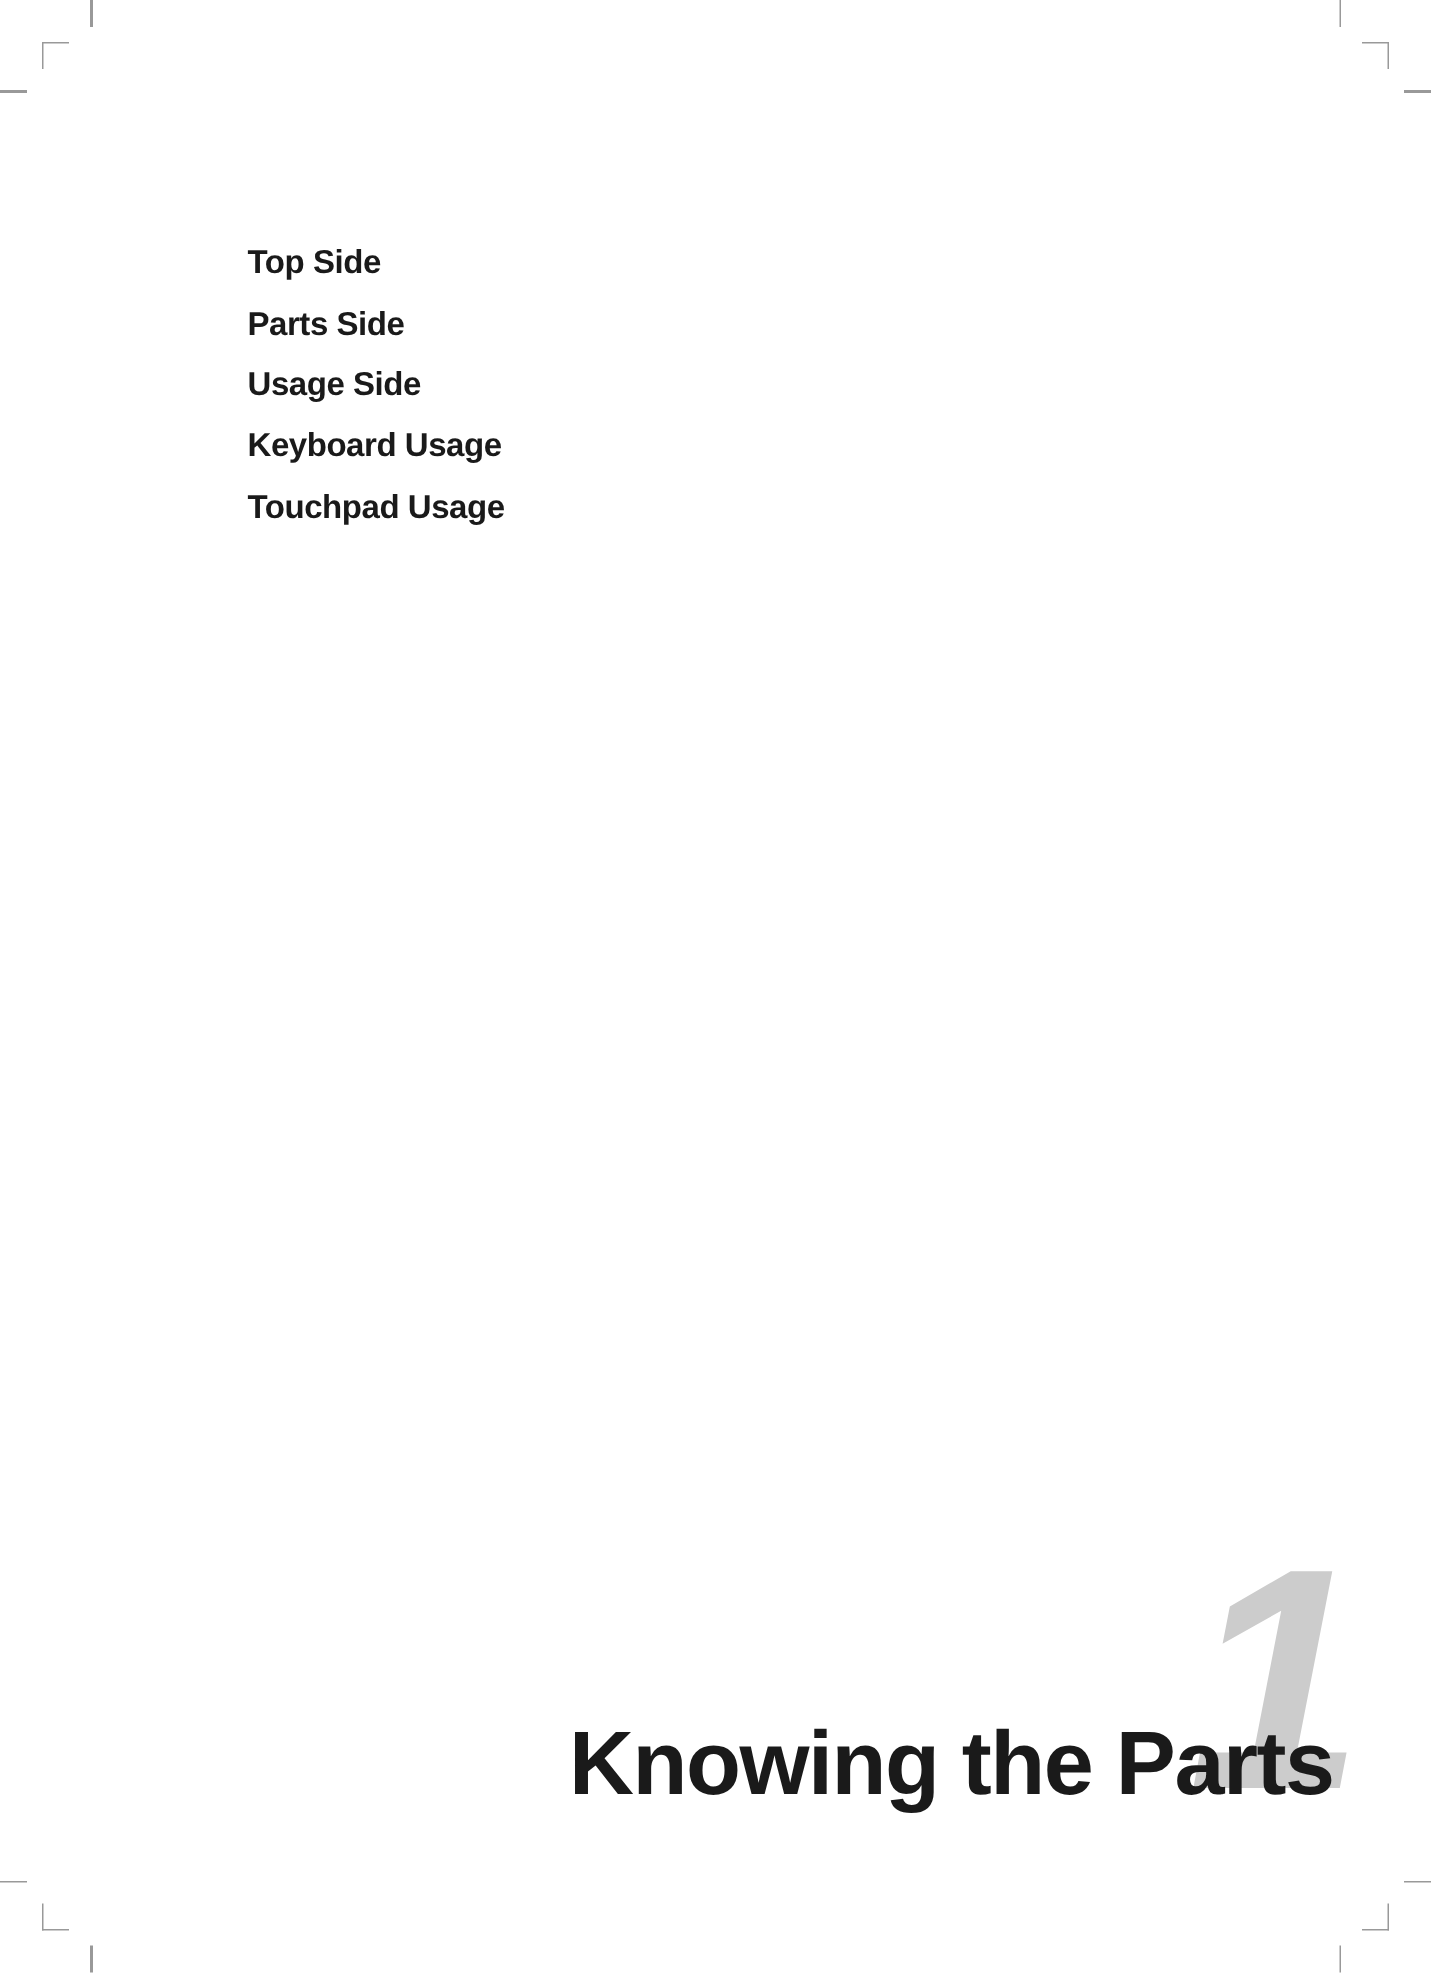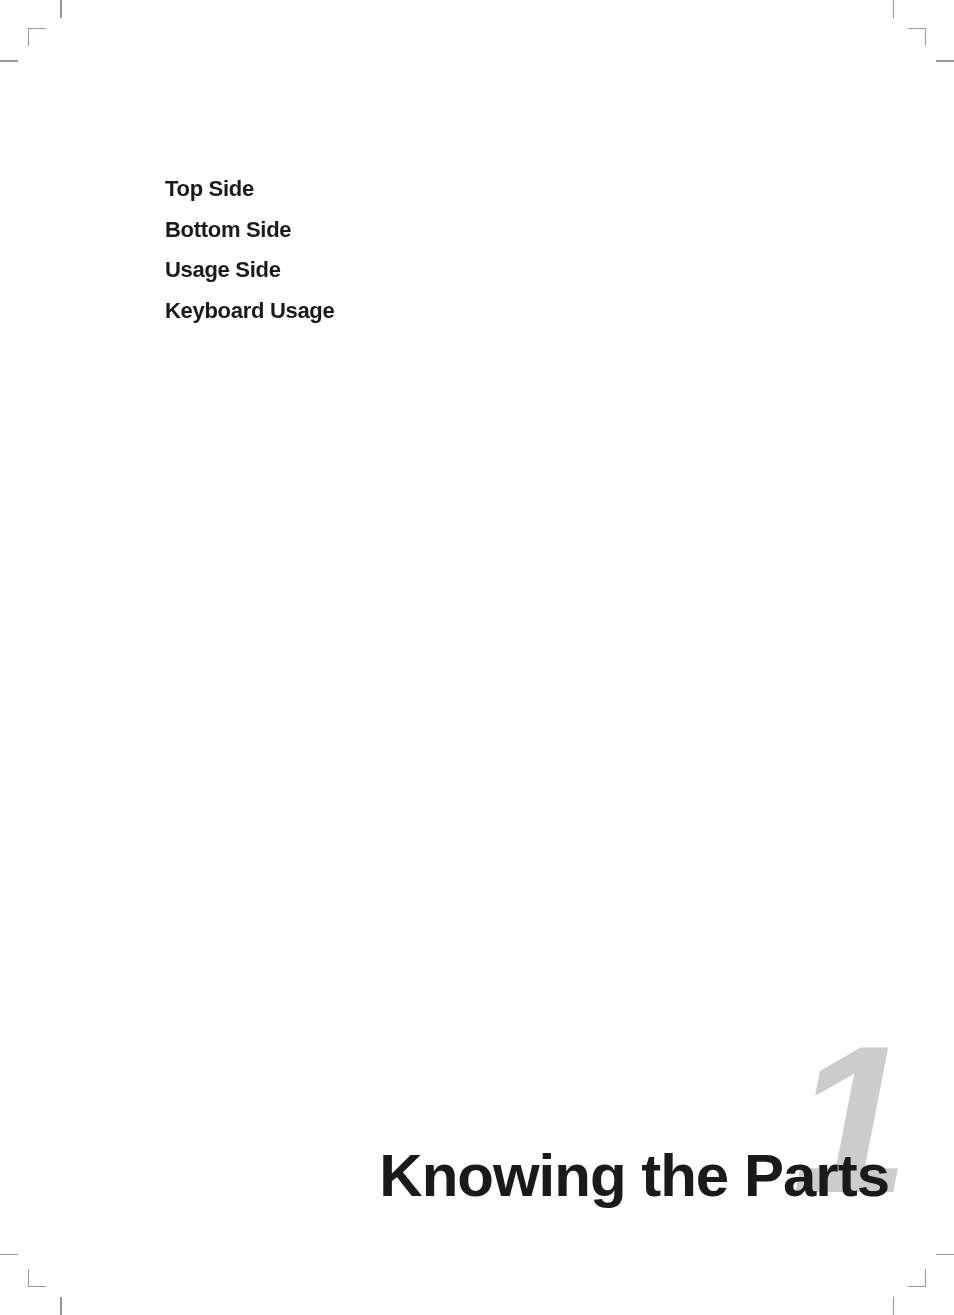--- a/index.html
+++ b/index.html
@@ -128,21 +128,21 @@
       right: 0;
       bottom: 60px;
       width: 18px;
       height: 1.5px;
       background: #999;
     }
 
     
     .toc-container {
       position: absolute;
-      top: 169px;
+      top: 155px;
       left: 165px;
       display: flex;
       flex-direction: column;
       gap: 0px;
     }
 
     .toc-item {
       font-size: 22px;
       font-weight: 700;
       color: #1a1a1a;
@@ -191,22 +191,23 @@
   <div class="tick-bottom-left"></div>
   <div class="tick-bottom-right"></div>
   <div class="tick-left-top"></div>
   <div class="tick-left-bottom"></div>
   <div class="tick-right-top"></div>
   <div class="tick-right-bottom"></div>
 
   <div class="toc-container">
 
   <div class="toc-item">Top Side</div>
-      <div class="toc-item">Bottom Side</div>
+      <div class="toc-item">Parts Side</div>
       <div class="toc-item">Usage Side</div>
       <div class="toc-item">Keyboard Usage</div>
+      <div class="toc-item">Touchpad Usage</div>
     </div>
 
   <div class="chapter-number">1</div>
 
   <div class="chapter-title">Knowing the Parts</div>
 
 </div>
 
 </body></html>

